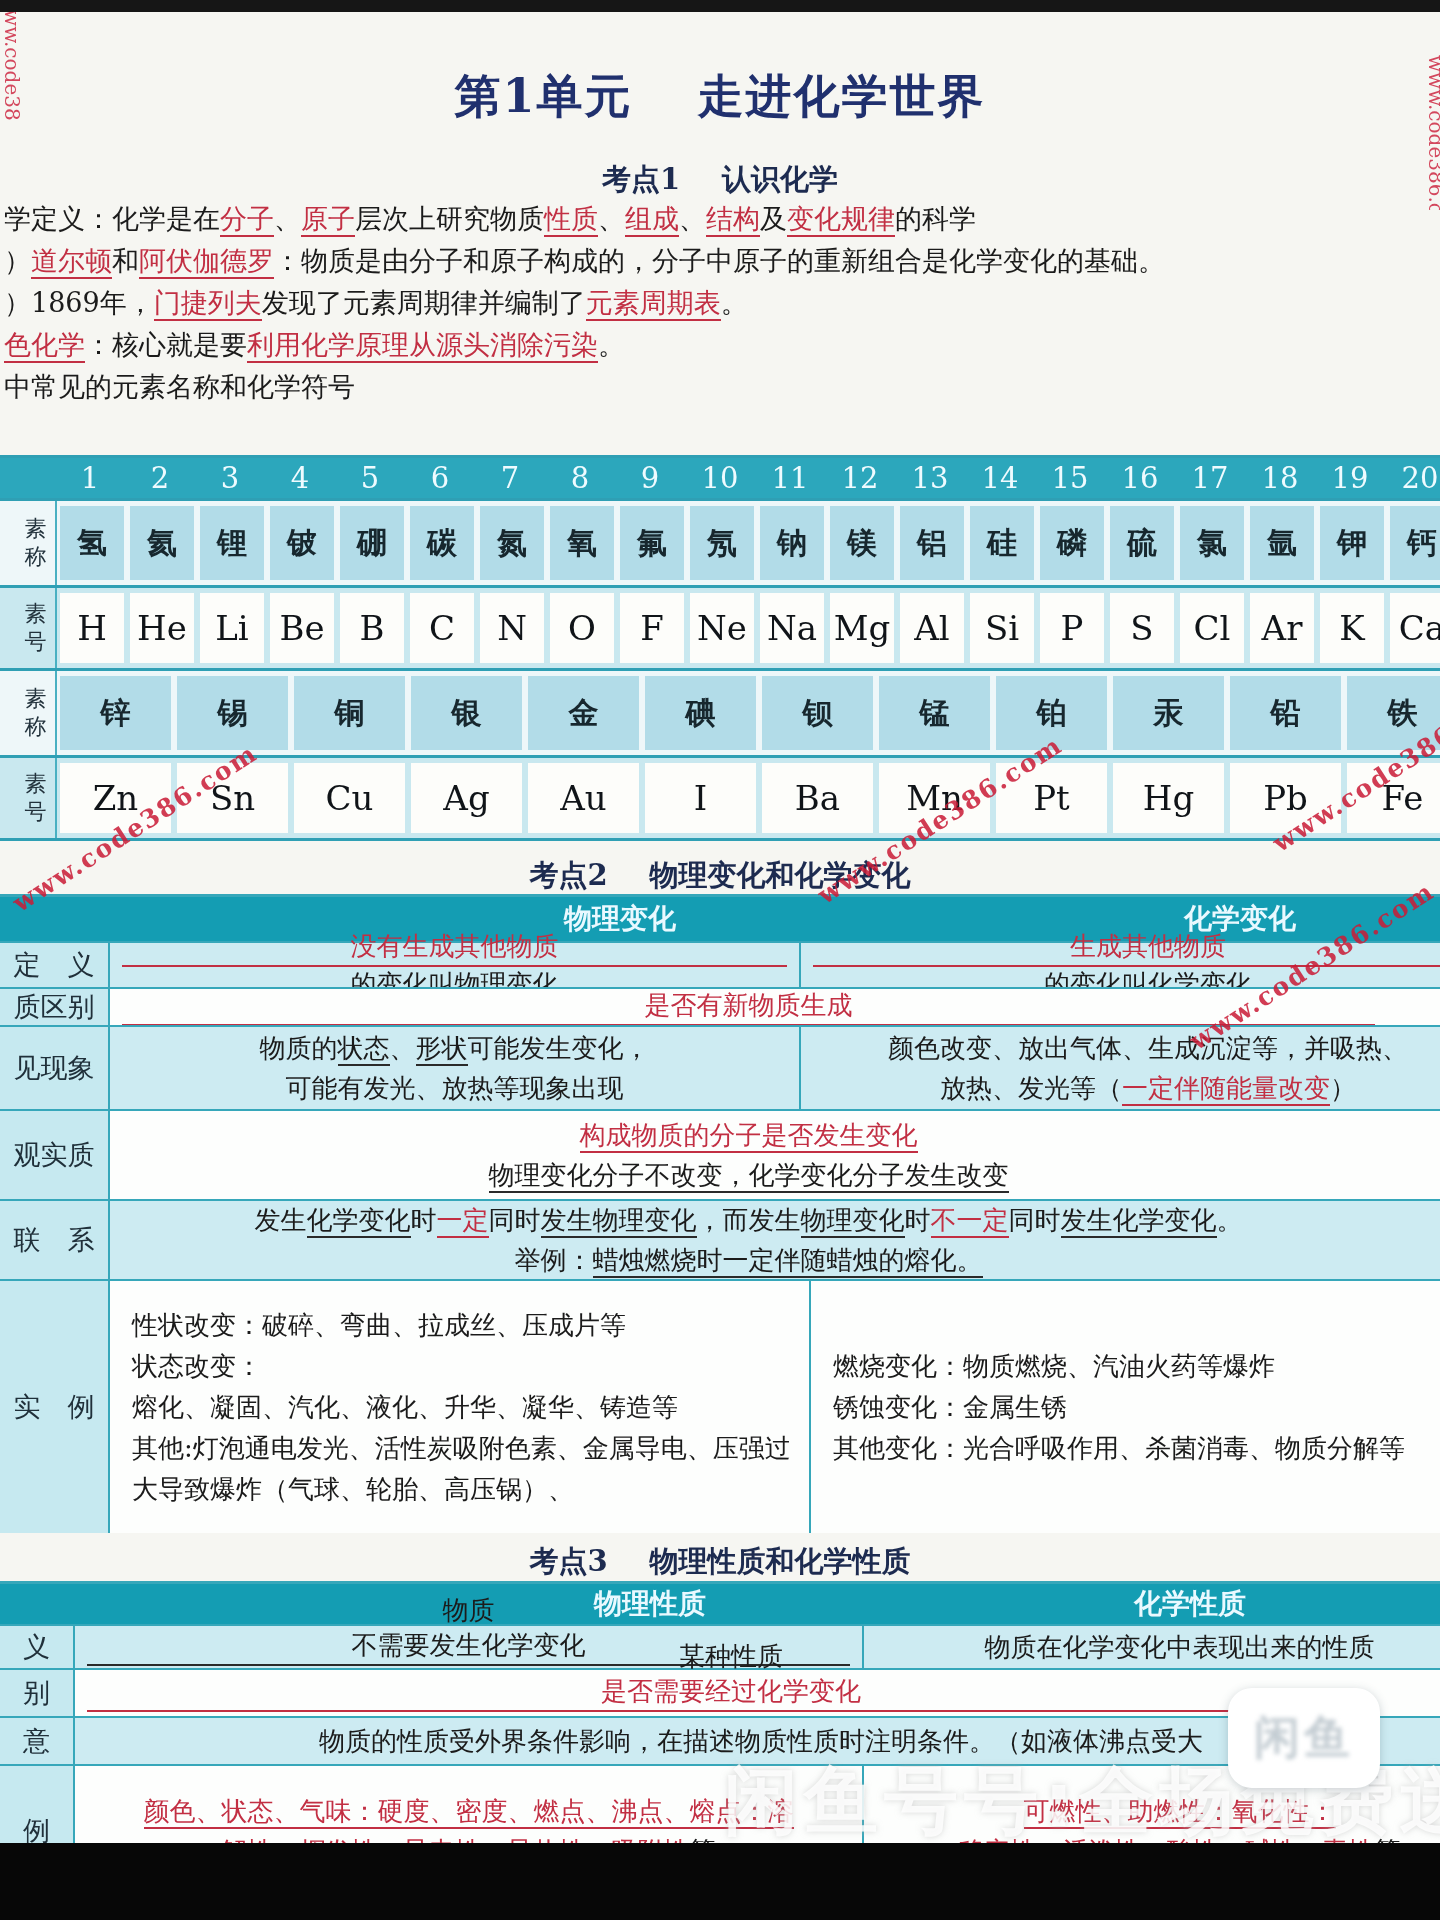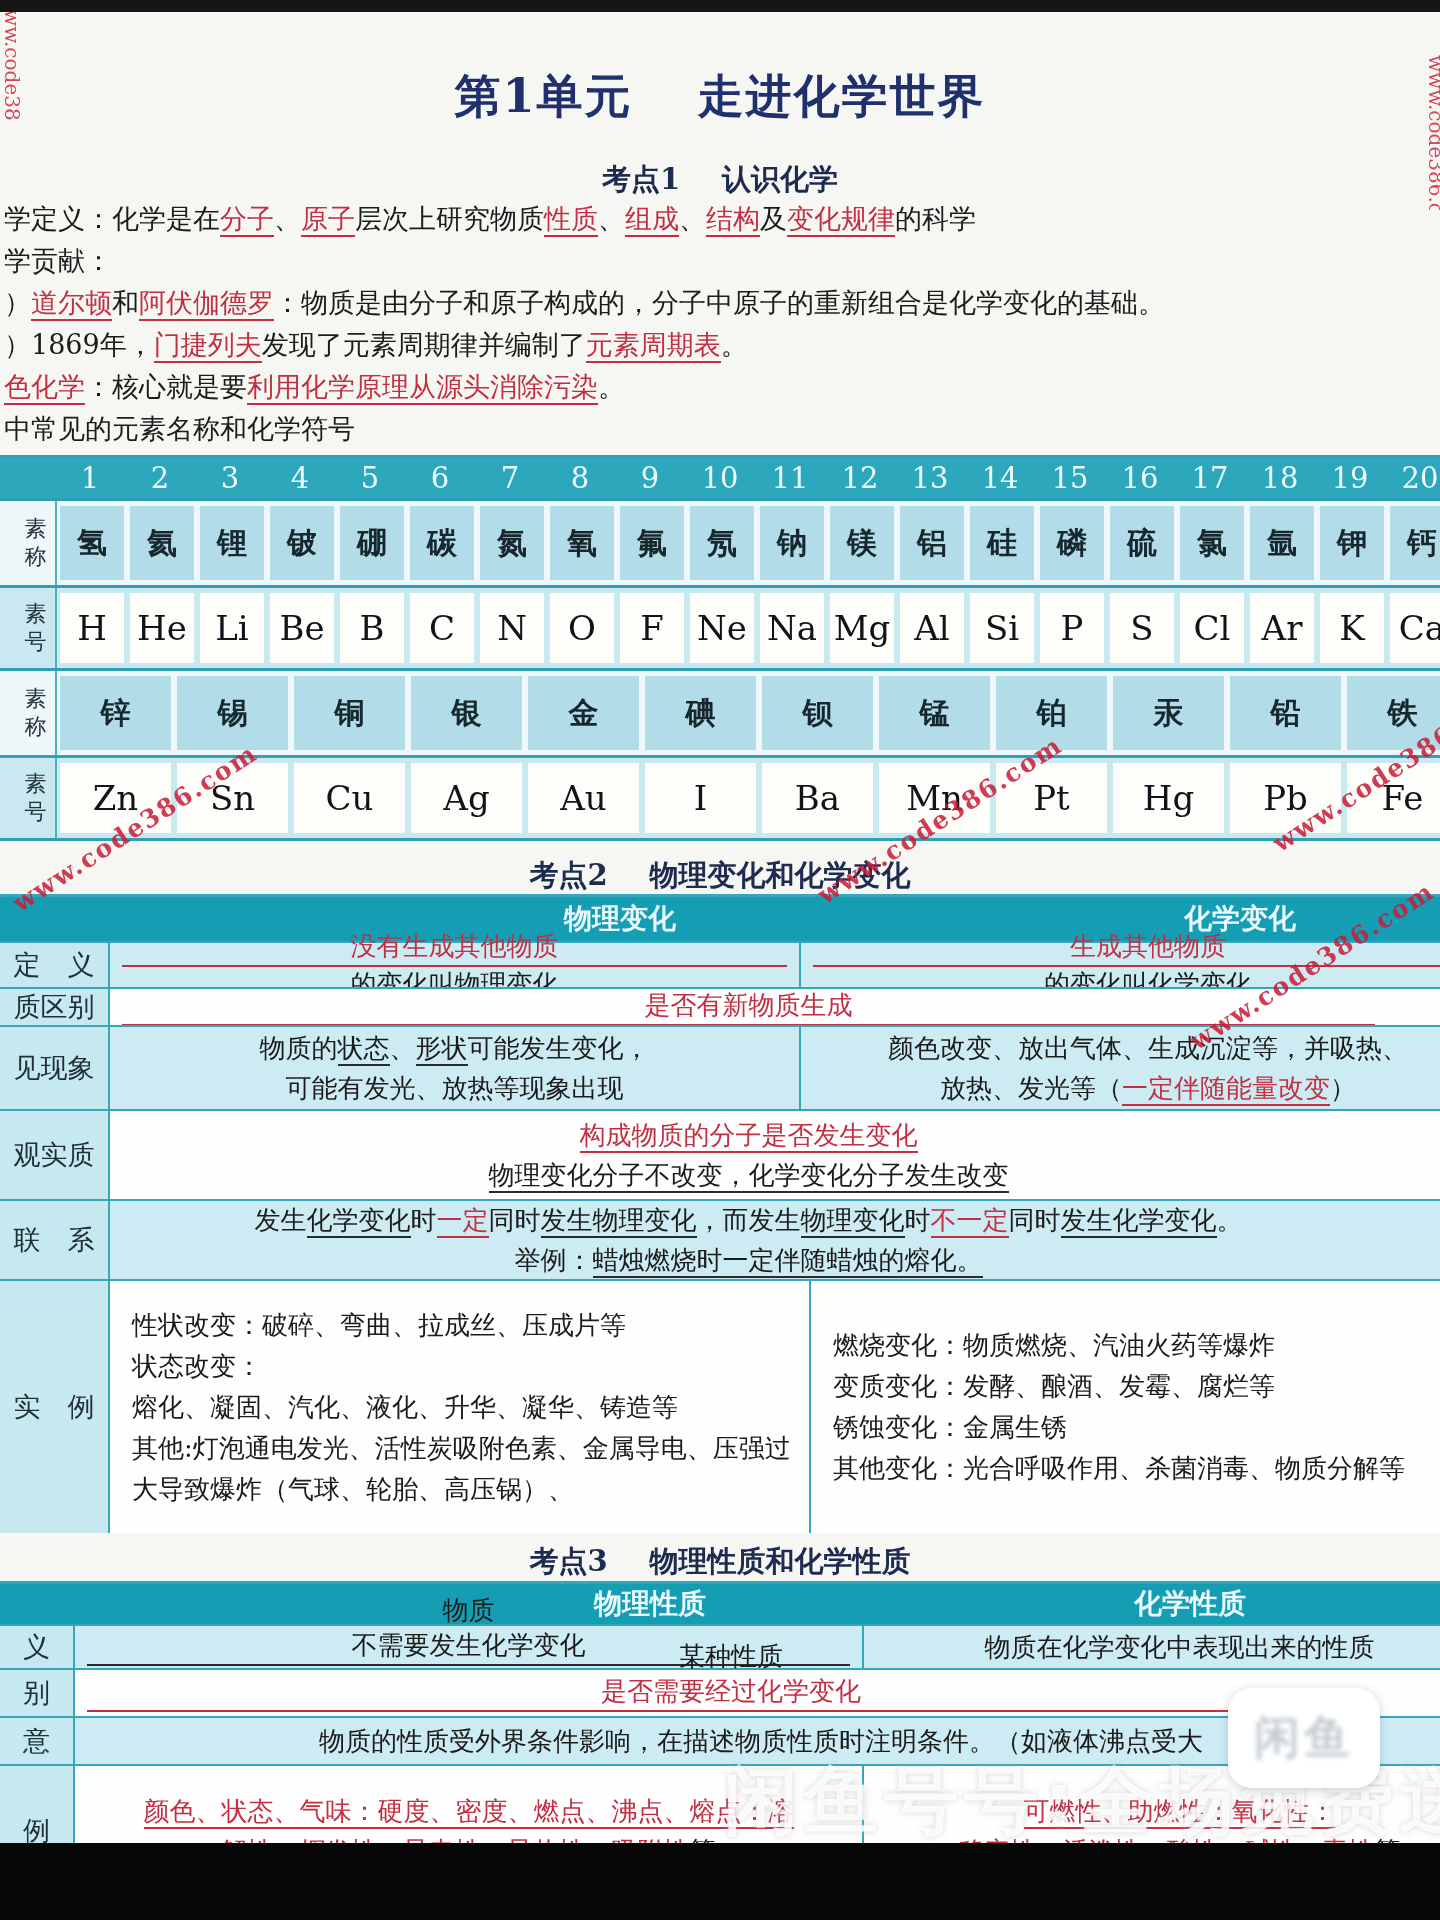--- a/index.html
+++ b/index.html
@@ -81,21 +81,20 @@
   <div class="title">
     <span>第1单元</span><span class="t2">走进化学世界</span>
   </div>
 
   <div id="k1h" class="kd-head">
     <span>考点1</span><span class="t2">认识化学</span>
   </div>
 
   <div class="intro">
     <div class="intro-line"><span>学定义：化学是在</span><span class="ru">分子</span><span>、</span><span class="ru">原子</span><span>层次上研究物质</span><span class="ru">性质</span><span>、</span><span class="ru">组成</span><span>、</span><span class="ru">结构</span><span>及</span><span class="ru">变化规律</span><span>的科学</span></div>
-    <div class="intro-line"><span>学贡献：</span></div>
     <div class="intro-line"><span>）</span><span class="ru">道尔顿</span><span>和</span><span class="ru">阿伏伽德罗</span><span>：物质是由分子和原子构成的，分子中原子的重新组合是化学变化的基础。</span></div>
     <div class="intro-line"><span>）1869年，</span><span class="ru">门捷列夫</span><span>发现了元素周期律并编制了</span><span class="ru">元素周期表</span><span>。</span></div>
     <div class="intro-line"><span class="ru">色化学</span><span>：核心就是要</span><span class="ru">利用化学原理从源头消除污染</span><span>。</span></div>
     <div class="intro-line"><span>中常见的元素名称和化学符号</span></div>
   </div>
 
   <div class="ptable">
     <div class="prow pnums">
       <div class="plabel" style="border-right:none"></div>
       <div class="pgrid cols20">
@@ -269,21 +268,20 @@
     <div class="krow kwhite" style="height:252px">
       <div class="klabel">实　例</div>
       <div class="kcell kdiv left-align" style="width:665px">
           <div class="line exline"><span>性状改变：破碎、弯曲、拉成丝、压成片等</span></div>
           <div class="line exline"><span>状态改变：</span></div>
           <div class="line exline"><span>熔化、凝固、汽化、液化、升华、凝华、铸造等</span></div>
           <div class="line exline"><span>其他:灯泡通电发光、活性炭吸附色素、金属导电、压强过大导致爆炸（气球、轮胎、高压锅）、</span></div>
         </div>
       <div class="kcell left-align" style="flex:1">
           <div class="line exline"><span>燃烧变化：物质燃烧、汽油火药等爆炸</span></div>
-          <div class="line exline"><span>变质变化：发酵、酿酒、发霉、腐烂等</span></div>
           <div class="line exline"><span>锈蚀变化：金属生锈</span></div>
           <div class="line exline"><span>其他变化：光合呼吸作用、杀菌消毒、物质分解等</span></div>
         </div>
     </div>
   </div>
 
   <div id="k3h" class="kd-head">
     <span>考点3</span><span class="t2">物理性质和化学性质</span>
   </div>
 

